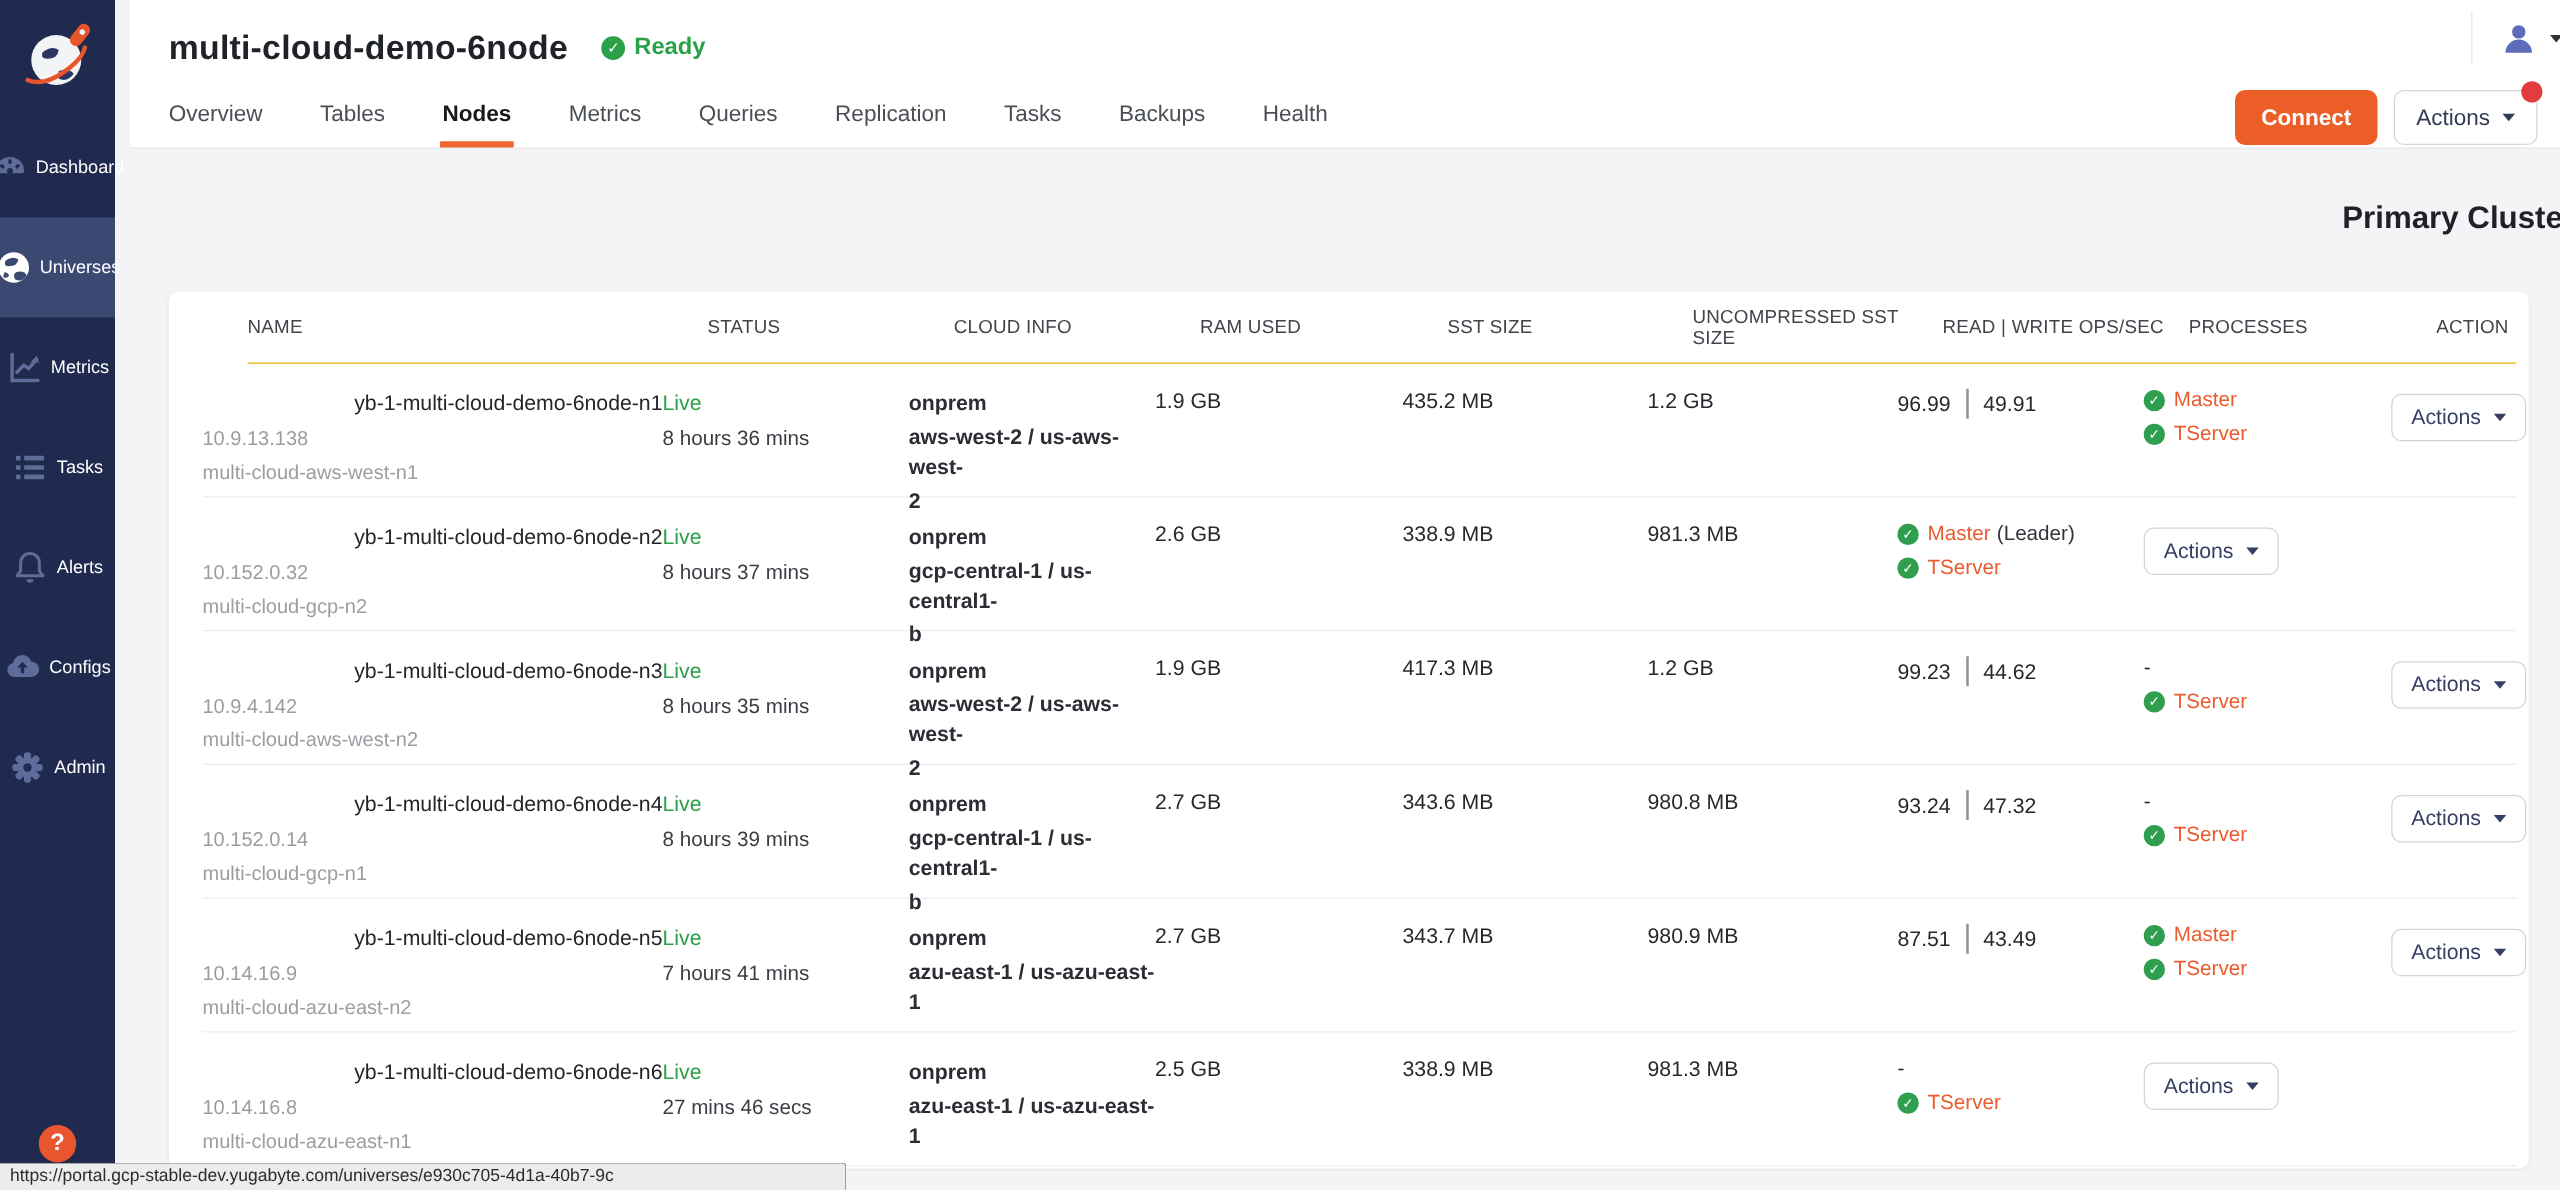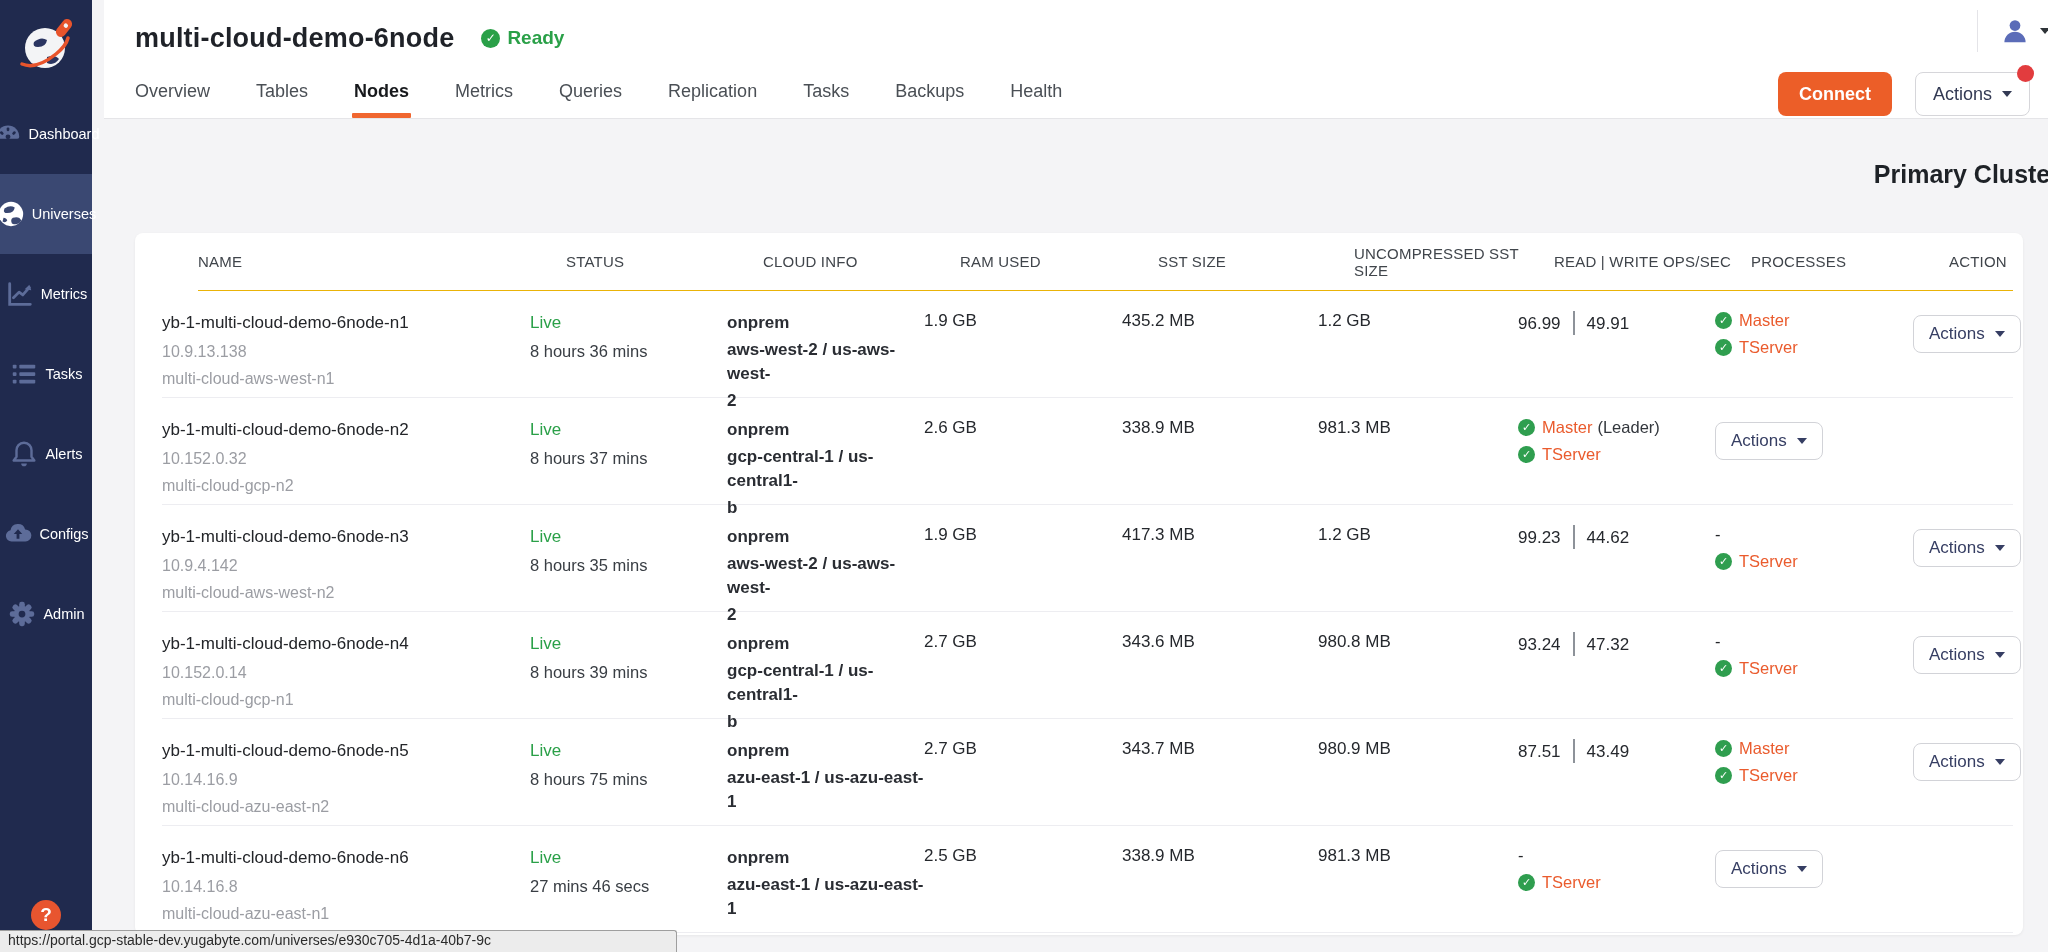--- a/index.html
+++ b/index.html
@@ -32,21 +32,21 @@
                  font-size:12px; font-weight:bold; display:inline-flex; align-items:center;
                  justify-content:center; }
   .tabs-row { display:flex; gap:46px; margin-left:31px; align-items:flex-end; height:57px; }
   .tab { font-size:18px; color:#4a4f55; padding-bottom:17px; position:relative; cursor:pointer; }
   .tab.active { color:#17191c; font-weight:700; }
   .tab.active::after { content:""; position:absolute; left:-2px; right:-2px; bottom:1px;
                        height:5px; background:#f0662f; border-radius:1px; }
   .user-area { position:absolute; top:10px; right:10px; display:flex; align-items:center; }
   .user-divider { width:1px; height:42px; background:#e4e4e8; margin-right:22px; }
   .user-caret { margin-left:12px; color:#2e3338; }
-  .header-buttons { position:absolute; top:72px; right:30px; display:flex; gap:23px; }
+  .header-buttons { position:absolute; top:72px; right:30px; display:flex; gap:13px; }
   .connect-btn { height:44px; padding:0 21px; background:#ec5e28; border:none; border-radius:8px;
                  color:#fff; font-size:18px; font-weight:700; cursor:pointer;
                  font-family:inherit; }
   .hdr-actions-btn { height:44px; padding:0 17px; background:#fff; border:1px solid #d6d6da;
                      border-radius:8px; color:#333a54; font-size:18px; cursor:pointer;
                      display:inline-flex; align-items:center; font-family:inherit; }
   .alert-dot { position:absolute; top:-7px; right:-4px; width:17px; height:17px;
                border-radius:50%; background:#e23c3e; }
   .caret { width:0; height:0; border-left:5px solid transparent; border-right:5px solid transparent;
            border-top:6px solid currentColor; display:inline-block; margin-left:10px; }
@@ -56,21 +56,21 @@
   h2 { margin:41px 0 0 31px; font-size:25px; font-weight:700; color:#1e2227;text-align:right; }
   .card { margin:44px 0 0 31px; width:1888px; height:702px; background:#fff;
           border-radius:8px; box-shadow:0 1px 3px rgba(0,0,0,0.06);
           padding:0 10px 0 27px; overflow:hidden; }
   .thead, .trow { display:grid;
     grid-template-columns:368px 197px 197px 198px 196px 200px 197px 198px 1fr; }
   .thead { height:58px; align-items:center; border-bottom:1px solid #eab308;margin-left:36px; }
   .th { font-size:15px; color:#40454b; font-weight:500; letter-spacing:0.2px; }
   .trow { height:107px; padding-top:20px; border-bottom:1px solid #ededf1; }
   .td { font-size:17px; color:#25282d; }
-  .node-name { font-size:17px; color:#232529; line-height:24px; margin-bottom:3px; cursor:pointer; }
+  .node-name { font-size:17px; color:#232529; line-height:24px; margin-bottom:3px; cursor:pointer;text-align:right; }
   .node-sub { font-size:16px; color:#9b9da3; line-height:27px; }
   .live { font-size:17px; color:#2aa048; font-weight:500; line-height:24px; margin-bottom:3px; }
   .uptime { font-size:16.5px; color:#393e44; line-height:27px; }
   .cloud-line { line-height:24px; margin-bottom:3px; color:#2a2d33;font-weight:bold; }
   .ops-sep { display:inline-block; width:2px; height:24px; background:#8d9299;
              margin:0 12px; vertical-align:-6px; }
   .proc-line { display:flex; align-items:center; margin-bottom:8px; }
   .check-icon { width:17px; height:17px; border-radius:50%; background:#2f9e4f; color:#fff;
                 font-size:11px; font-weight:bold; display:inline-flex; align-items:center;
                 justify-content:center; margin-right:7px; flex:none; }
@@ -406,21 +406,21 @@
   </div>
 
   <div class="trow">
     <div class="td">
       <div class="node-name">yb-1-multi-cloud-demo-6node-n5</div>
       <div class="node-sub">10.14.16.9</div>
       <div class="node-sub">multi-cloud-azu-east-n2</div>
     </div>
     <div class="td">
       <div class="live">Live</div>
-      <div class="uptime">8 hours 75 mins</div>
+      <div class="uptime">7 hours 41 mins</div>
     </div>
     <div class="td">
                 <div class="cloud-line">onprem</div>
                 <div class="cloud-line">azu-east-1 / us-azu-east-1</div>
               </div>
     <div class="td">2.7 GB</div>
     <div class="td">343.7 MB</div>
     <div class="td">980.9 MB</div>
     <div class="td">
       <span>87.51</span><span class="ops-sep"></span><span>43.49</span>

